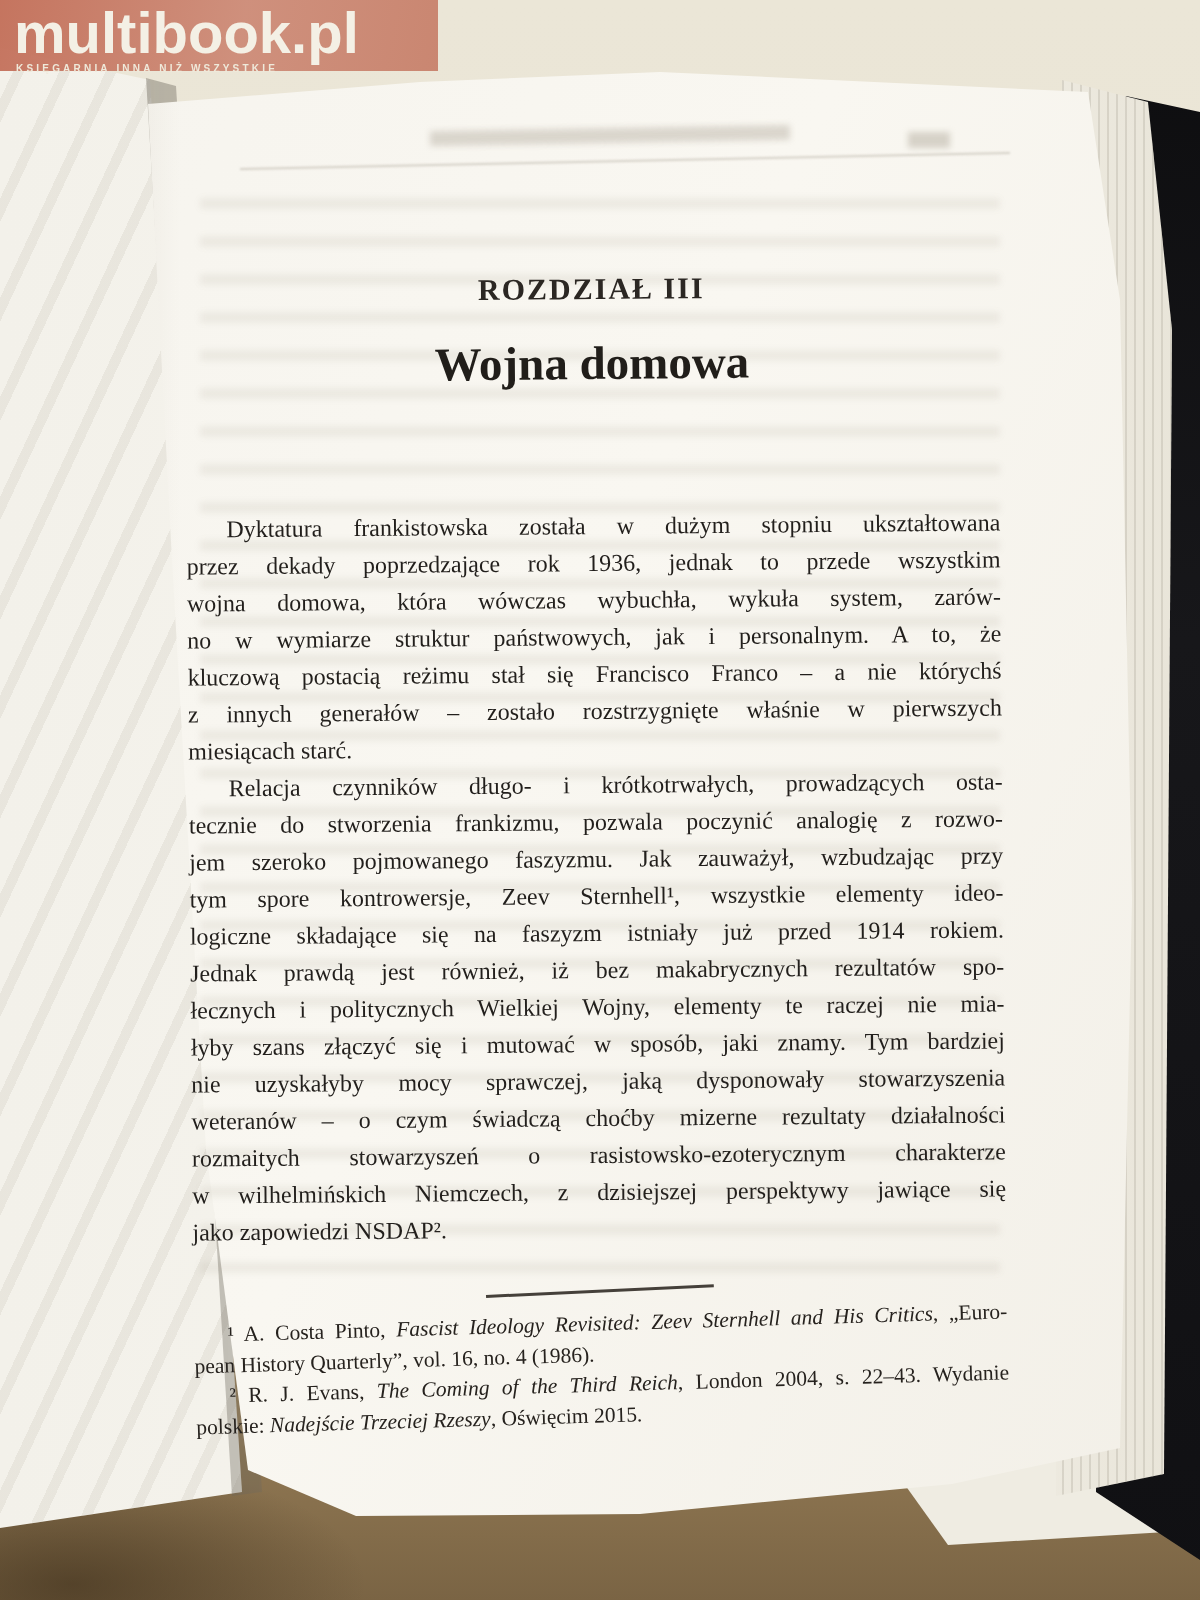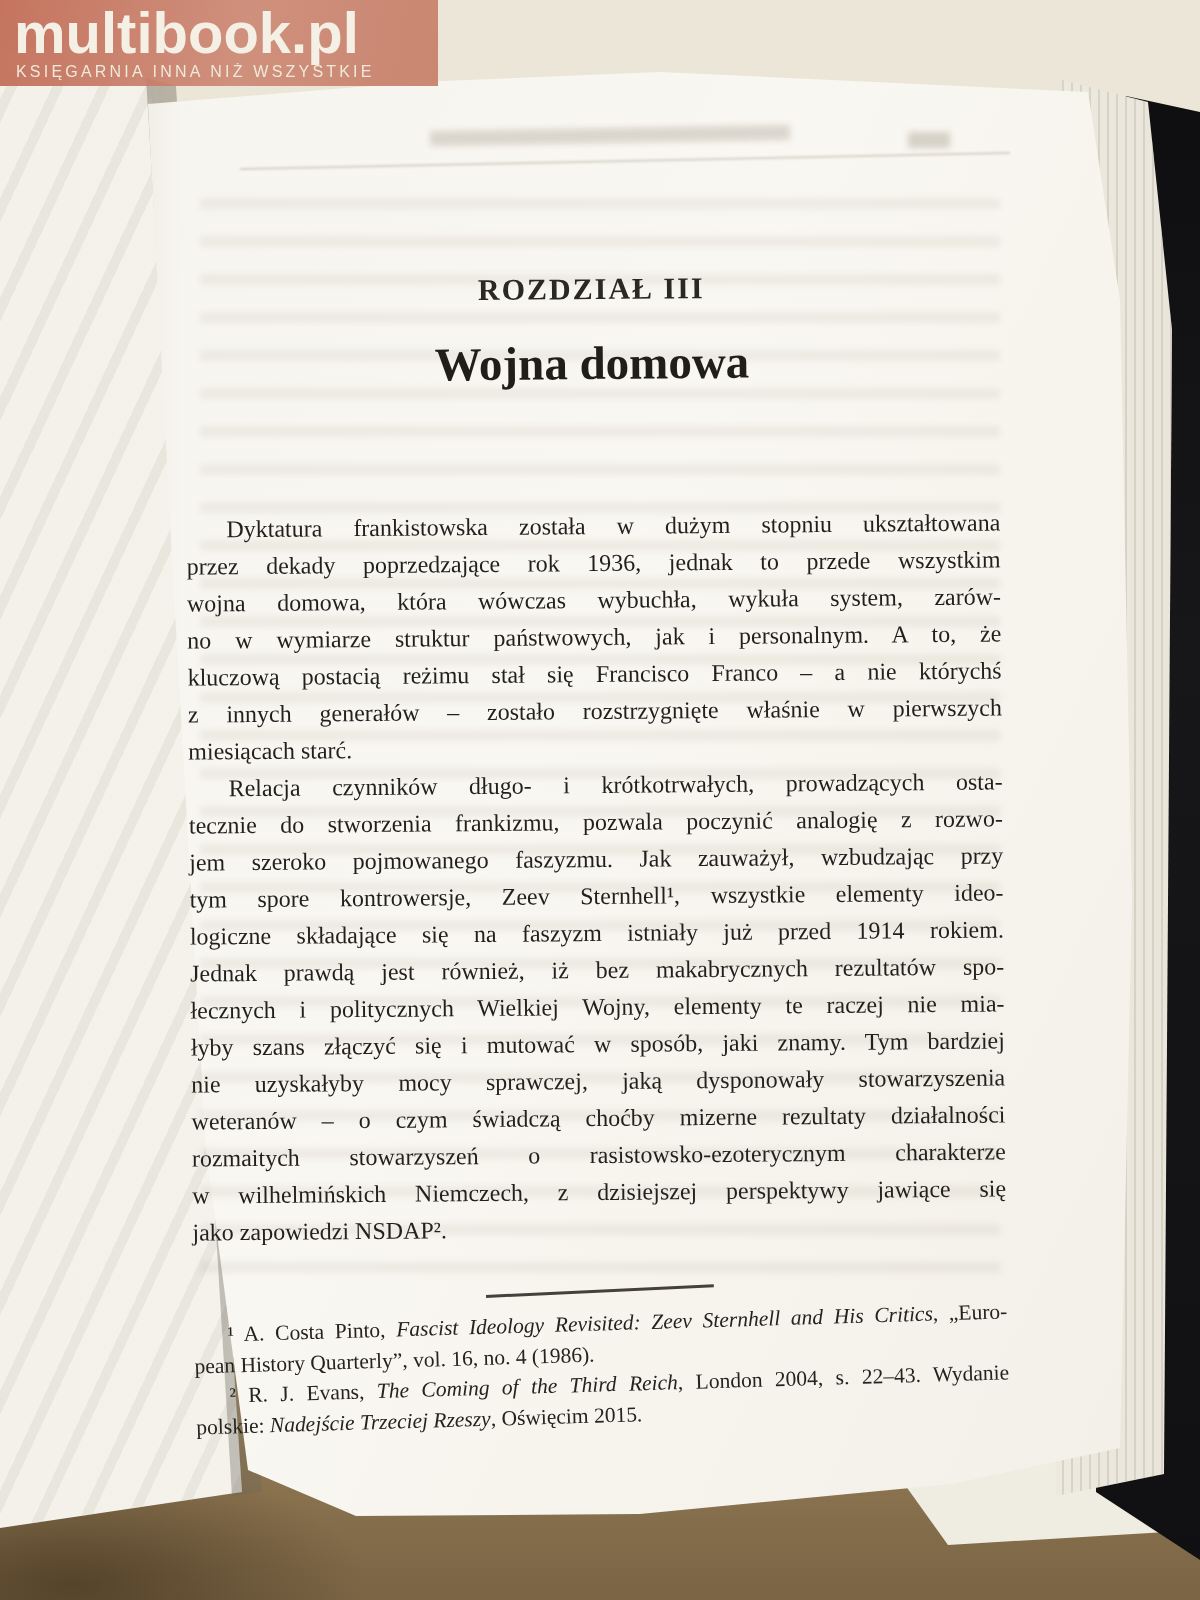--- a/index.html
+++ b/index.html
@@ -73,25 +73,25 @@
   .fn-rule{margin-top:46px;width:228px;border:0;border-top:3px solid #45403a;
     transform:rotate(-2.2deg);transform-origin:left center;}
   .footnotes{margin-top:20px;font-size:21.5px;line-height:30.5px;color:#26221e;
     transform:rotate(-1.2deg);transform-origin:left top;}
   .fline{text-align:justify;}
   .fjust{text-align-last:justify;}
   .fline.first{text-indent:34px;}
   .it{font-style:italic;}
 
   
-  .watermark{position:absolute;left:0;top:0;width:438px;height:86px;
+  .watermark{position:absolute;left:0;top:0;width:438px;height:71px;
     background:linear-gradient(100deg,rgba(194,108,86,.93) 0%,rgba(203,132,112,.88) 55%,rgba(198,124,102,.9) 100%);
     font-family:"Liberation Sans","DejaVu Sans",sans-serif;color:#f4f0e5;}
   .wm-brand{font-size:58px;font-weight:bold;line-height:1;margin:4px 0 0 14px;letter-spacing:0;}
-  .wm-tagline{font-size:16px;font-weight:normal;letter-spacing:3.2px;margin:1px 0 0 16px;
+  .wm-tagline{font-size:10px;font-weight:bold;letter-spacing:3.2px;margin:1px 0 0 16px;
     color:#efe9da;}
 </style>
 </head>
 <body>
 
 <div class="scene">
   <div class="desk-shadow"></div>
   <div class="under-page"></div>
   <div class="left-page"></div>
   <div class="gutter-shadow"></div>

